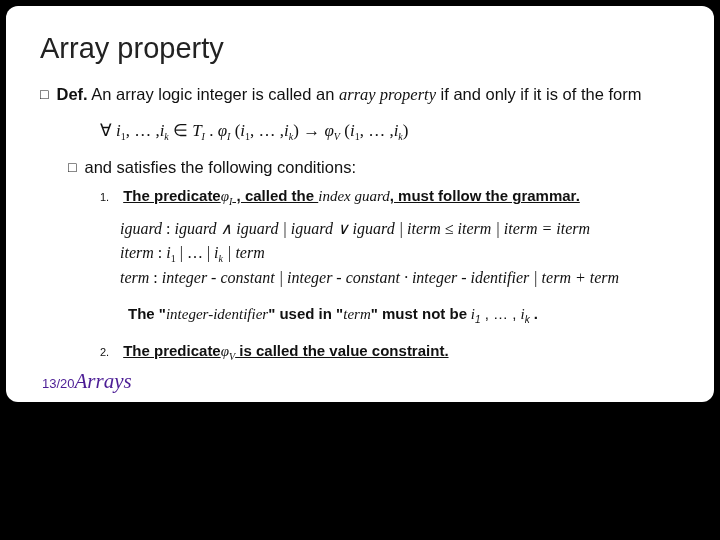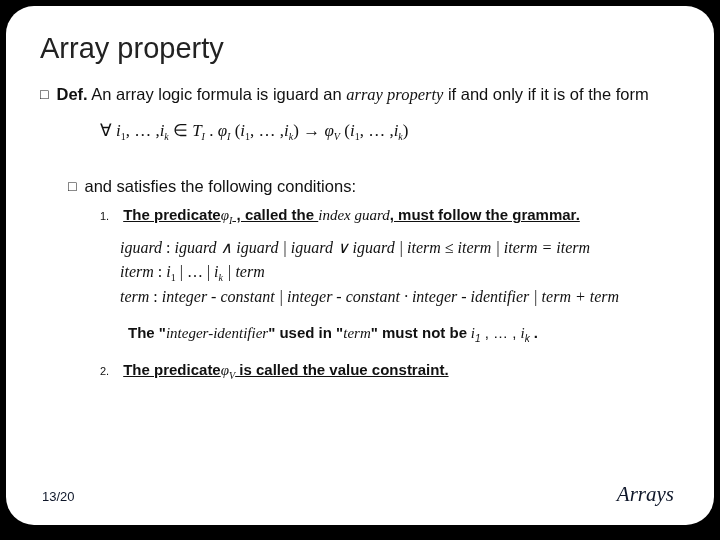--- a/index.html
+++ b/index.html
@@ -1,74 +1,74 @@
 <!DOCTYPE html>
 <html><head>
 <meta charset="utf-8">
 <style>
   * { margin: 0; padding: 0; box-sizing: border-box; }
   html, body { width: 720px; height: 540px; background: #000; font-family: Arial, Helvetica, sans-serif; color: #000; }
   .slide {
     position: absolute;
     top: 6px; left: 6px;
-    width: 708px; height: 519px;
+    width: 708px; height: 396px;
     background: #fff;
-    border-radius: 28px;
+    border-radius: 12px;
     padding: 26px 34px 14px 34px;
     display: flex;
     flex-direction: column;
   }
   .title { font-size: 29px; font-weight: 400; color: #222; margin-bottom: 18px; }
   .body { flex: 1; font-size: 16.5px; line-height: 1.35; color: #111; }
   .bullet-row { display: flex; gap: 8px; margin-bottom: 2px; }
   .bullet-box { font-size: 14px; line-height: 22px; }
   .def-text b { font-weight: 700; margin-top: 10px; }
-  .formula { font-family: "Times New Roman", serif; font-style: italic; font-size: 17px; margin: 14px 0 31px 60px; }
+  .formula { font-family: "Times New Roman", serif; font-style: italic; font-size: 17px; margin: 14px 0 12px 60px; }
   .formula .n { font-style: normal; }
   .grammar {
     font-family: "Times New Roman", serif;
     font-style: italic;
     font-size: 16px;
     margin: 8px 0 14px 80px;
     line-height: 1.5;
   }
   .grammar .n { font-style: normal; }
   .sub-bullet { display: flex; gap: 8px; margin-left: 28px; margin-top: 4px; }
   .num-list { margin-left: 60px; margin-top: 8px; font-size: 15px; }
   .num-item { display: flex; gap: 14px; margin-bottom: 6px; align-items: baseline; }
   .num { font-size: 11px; }
   .predicate-label b { font-weight: 700; text-decoration: underline; }
   .note-line { margin-left: 88px; font-size: 15px; margin-top: 4px; margin-bottom: 14px; }
   .philine { font-family: "Times New Roman", serif; font-style: italic; }
   .sub-i { font-size: 10px; font-style: italic; vertical-align: sub; }
   .footer {
     display: flex;
-    justify-content: space-between;
+    justify-content: flex-start;
     align-items: baseline;
     font-size: 13px;
-    color: #0f172a;
+    color: #4c1d95;
     padding: 0 6px 4px 2px;
   }
   .footer .center { font-family: "Times New Roman", serif; font-style: italic; font-size: 21px; }
   .ital { font-style: italic; font-family: "Times New Roman", serif; }
 </style>
 </head>
 <body>
 
 <div class="slide">
 
   <div class="title">Array property</div>
 
   <div class="body">
 
     <div class="bullet-row">
       <span class="bullet-box">□</span>
       <span class="def-text">
         <b>Def.</b>
-        <span>An array logic formula is iguard an </span><span class="ital">array property</span><span> if and only if it is of the form</span>
+        <span>An array logic integer is called an </span><span class="ital">array property</span><span> if and only if it is of the form</span>
       </span>
     </div>
 
     <div class="formula">
       <span class="n">∀</span>
       <span>i</span><span class="sub-i n">1</span><span class="n">, … ,</span><span>i</span><span class="sub-i">k</span>
       <span class="n"> ∈ </span><span>T</span><span class="sub-i">I</span><span class="n"> .  </span>
       <span>φ</span><span class="sub-i">I</span><span class="n"> (</span><span>i</span><span class="sub-i n">1</span><span class="n">, … ,</span><span>i</span><span class="sub-i">k</span><span class="n">)</span>
       <span class="n"> → </span>
       <span>φ</span><span class="sub-i">V</span><span class="n"> (</span><span>i</span><span class="sub-i n">1</span><span class="n">, … ,</span><span>i</span><span class="sub-i">k</span><span class="n">)</span>

